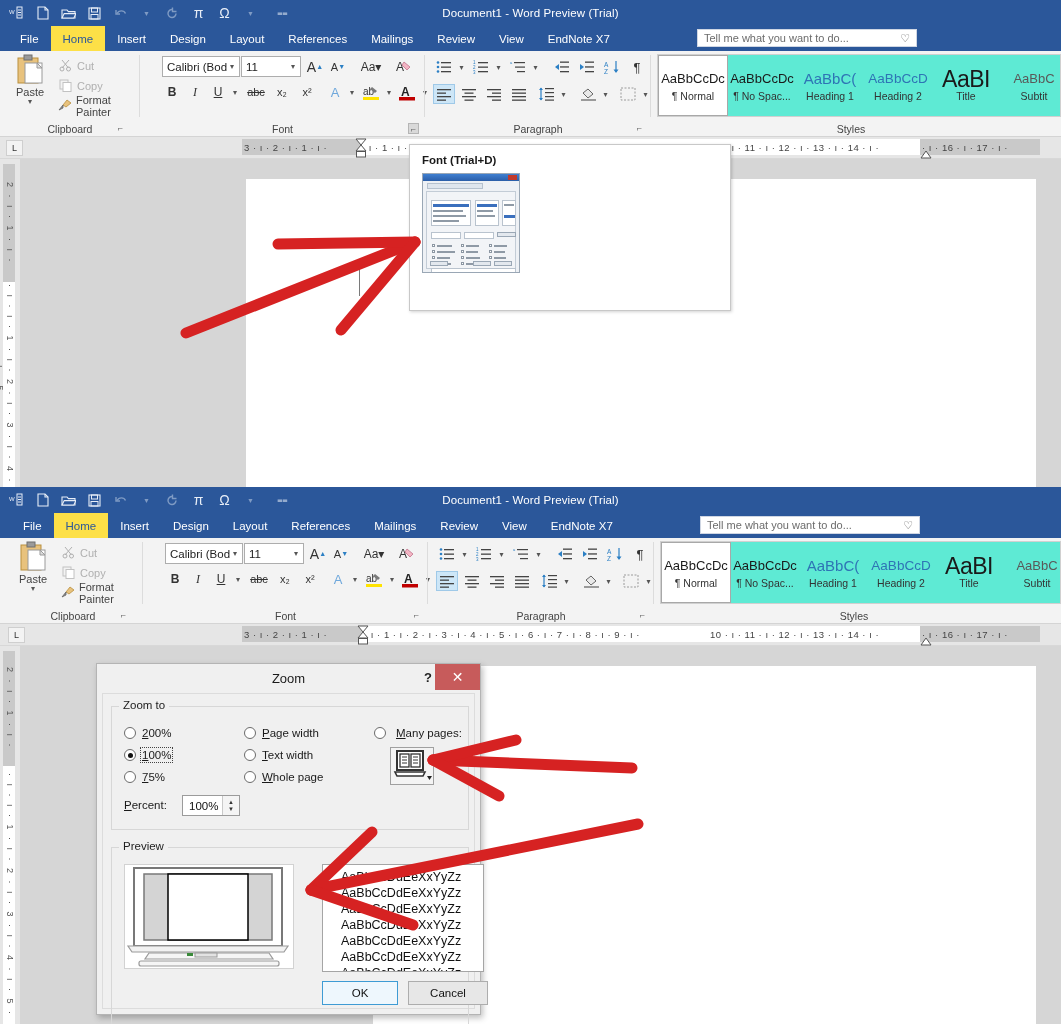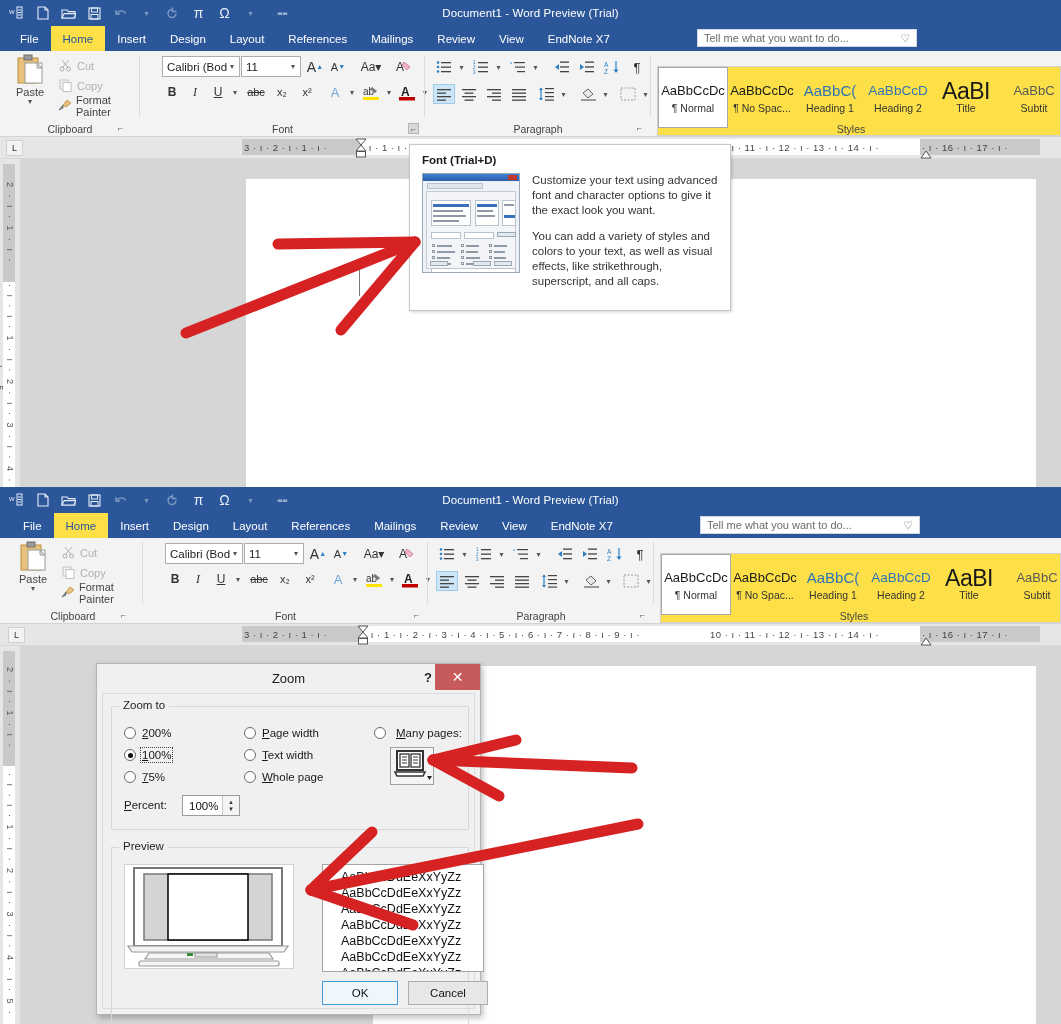--- a/index.html
+++ b/index.html
@@ -87,21 +87,21 @@
     position: absolute; height: 21px; display: flex; align-items: center; justify-content: center;
     font-size: 12px; color: #333;
   }
   .ftbtn2 {
     position: absolute; height: 20px; display: flex; align-items: center; justify-content: center;
     font-size: 12px; color: #333;
   }
   .ftbtn2.sel { background: #cde6f7; border: 1px solid #9fc9e8; }
 
   
-  .styles-box { position: absolute; top: 3px; height: 70px; border: 1px solid #d0d0d0; background: #fde047; display: flex; margin-top: 12px; }
+  .styles-box { position: absolute; top: 3px; height: 63px; border: 1px solid #d0d0d0; background: #5eead4; display: flex; }
   .style-item { width: 72px; height: 61px; display: flex; flex-direction: column; align-items: center; justify-content: center; }
   .style-item.sel { border: 1px solid #a8a8a8; background: #fff; }
   .style-prev { font-size: 13px; color: #1a1a1a; line-height: 18px; white-space: nowrap; overflow: hidden; width: 68px; text-align: center; }
   .style-prev.h1 { color: #2e74b5; font-size: 15px; font-weight: normal; }
   .style-prev.h2 { color: #2e74b5; font-size: 13.5px; }
   .style-prev.title { color: #1a1a1a; font-size: 23px; letter-spacing: -.5px; }
   .style-prev.sub { color: #595959; font-size: 13px; }
   .style-name { font-size: 10.5px; color: #333; margin-top: 2px; white-space: nowrap; }
 
   
@@ -634,24 +634,20 @@
               <div class="md-line" style="left:67px; top:65px; width:12px;"></div>
             <div class="md-list" style="left:4px; top:76px; width:85px; height:15px;">
               
               
             </div>
             <div class="md-btn" style="left:3px; bottom:2px; width:18px;"></div>
             <div class="md-btn" style="right:24px; bottom:2px; width:18px;"></div>
             <div class="md-btn" style="right:3px; bottom:2px; width:18px;"></div>
           </div>
         </div>
-        <div class="tt-text">
-          <p>Customize your text using advanced font and character options to give it the exact look you want.</p>
-          <p>You can add a variety of styles and colors to your text, as well as visual effects, like strikethrough, superscript, and all caps.</p>
-        </div>
       </div>
     </div>
   </div>
 
   <div class="word-win" style="top:487px; height:537px;">
 
     <div class="titlebar">
       <div class="qat">
         <span class="qat-ic">
           <svg width="15" height="14" viewBox="0 0 15 14">

